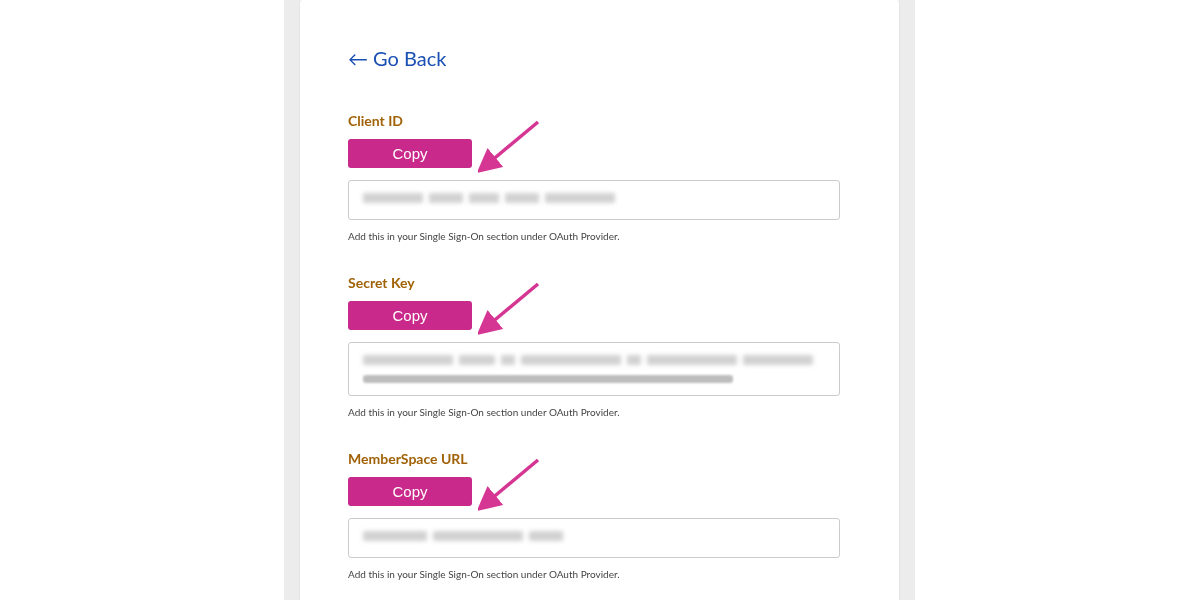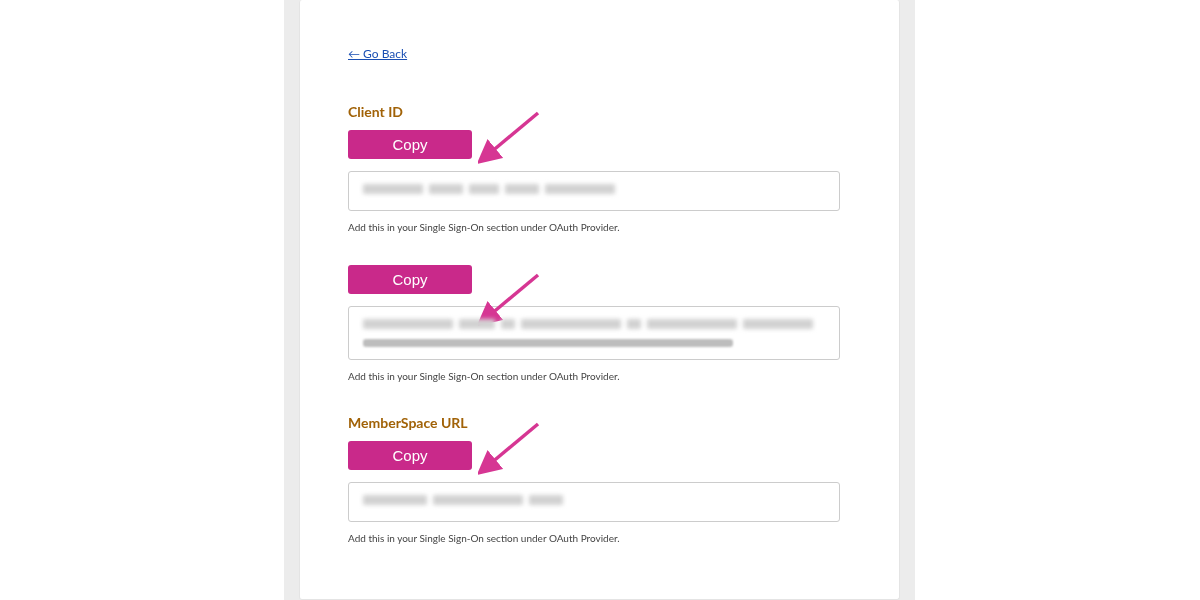--- a/index.html
+++ b/index.html
@@ -21,22 +21,21 @@
     background: #fff;
     border: 1px solid #e4e4e4;
     border-top: none;
     border-radius: 3px;
     padding: 22px 48px 0 48px;
     min-height: 600px;
     position: relative;
   }
   .goback {
     color: #1a4fb3;
-    text-decoration: underline;
-    font-size: 12px;
+    font-size: 20px;
     display: inline-block;
     margin-top: 24px;
     margin-bottom: 42px;
     cursor: pointer;
   }
   .section {
     margin-bottom: 32px;
     position: relative;
   }
   .section h2 {
@@ -130,20 +129,21 @@
             <span style="width:30px"></span>
             <span style="width:34px"></span>
             <span style="width:70px"></span>
         </div>
       </div>
       <p class="helper">Add this in your Single Sign-On section under OAuth Provider.</p>
     </div>
 
     
     <div class="section">
+      <h2>Secret Key</h2>
       <button class="copy-btn">Copy</button>
       <div class="arrow" style="left:130px; top:6px;">
         <svg viewBox="0 0 70 60">
           <defs>
               <marker id="ah2" markerWidth="7" markerHeight="7" refX="2" refY="3.5" orient="auto">
                 <polygon points="0 0, 7 3.5, 0 7" fill="#d63693"></polygon>
               </marker>
             </defs>
           <line x1="60" y1="4" x2="12" y2="44" stroke="#d63693" stroke-width="3.5" marker-end="url(#ah2)"></line>
         </svg>

